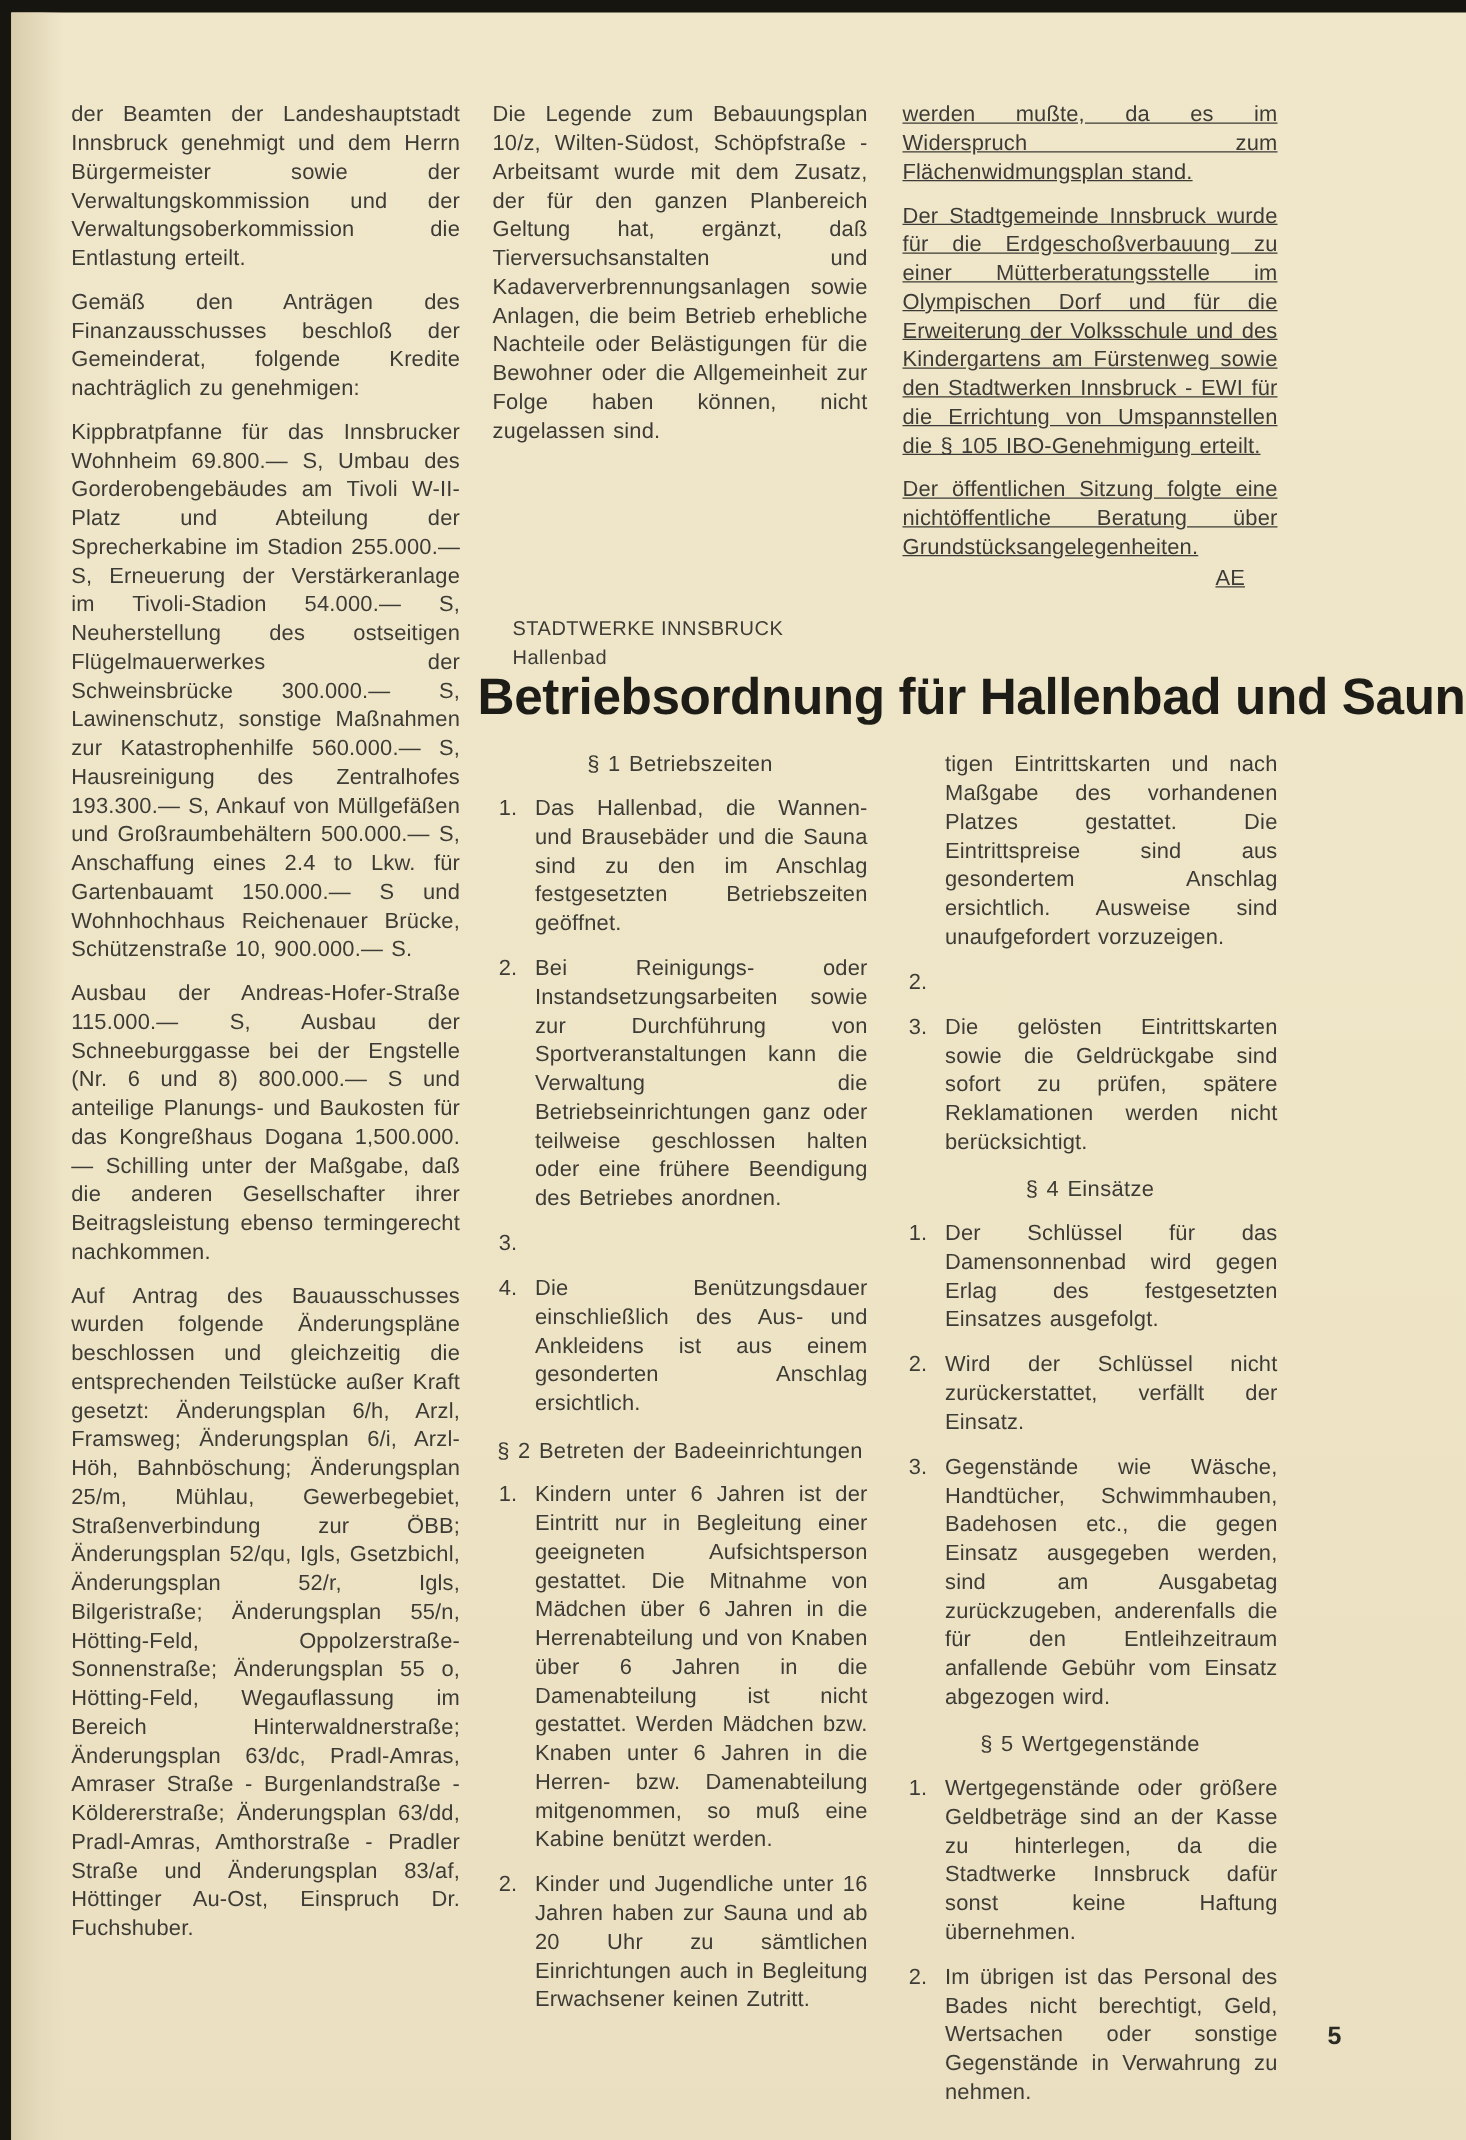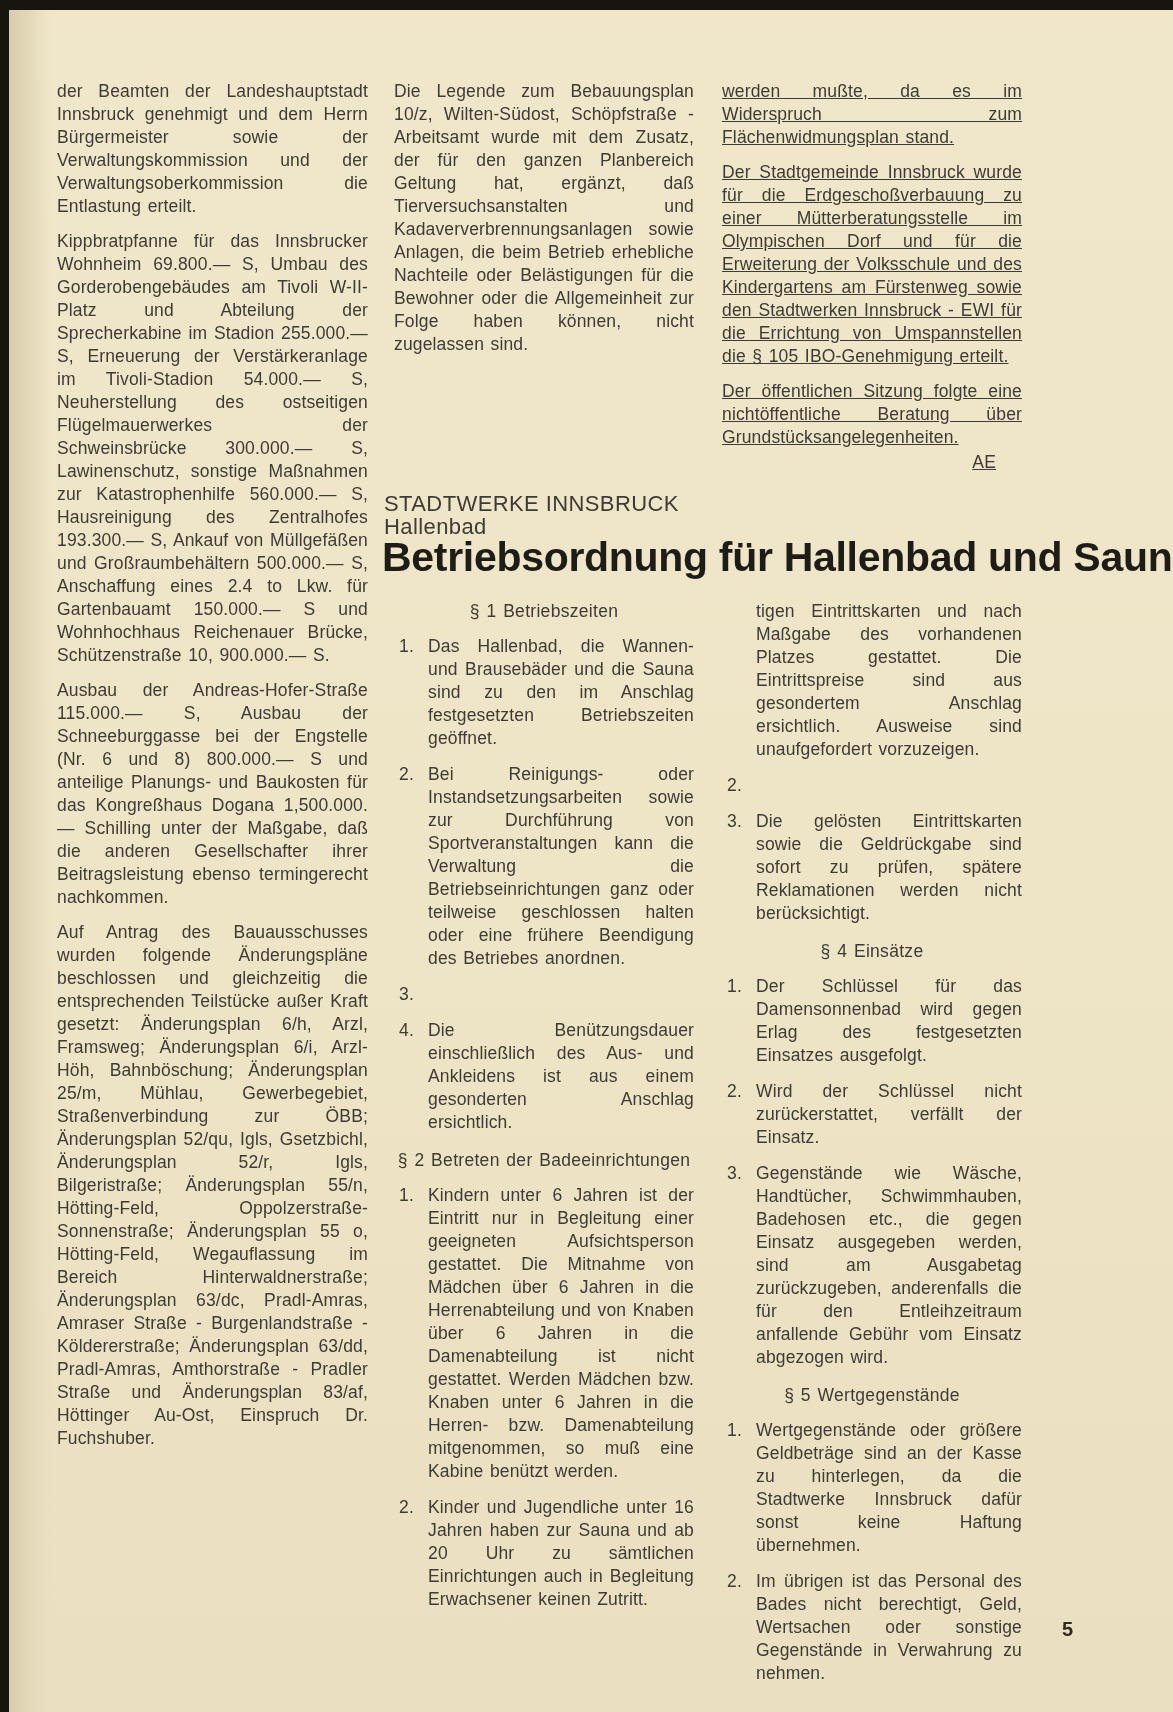--- a/index.html
+++ b/index.html
@@ -19,21 +19,21 @@
     font-size:17.5px;line-height:23px;
     text-align:justify;
     letter-spacing:.15px;word-spacing:1.5px;
   }
   .col p{margin:0 0 12px 0;}
   .col p:last-child{margin-bottom:0;}
   #topcol1{left:57px;top:80px;width:311px;}
   #topcol2{left:394px;top:80px;width:300px;}
   #topcol3{left:722px;top:80px;width:300px;text-decoration:underline;}
   .signature{text-align:right;padding-right:26px;margin-top:2px;}
-  .kicker{position:absolute;left:384px;top:492px;font-size:22px;line-height:23px;letter-spacing:.4px;}
+  .kicker{position:absolute;left:410px;top:492px;font-size:16px;line-height:23px;letter-spacing:.4px;}
   .headline{
     position:absolute;left:382px;top:536px;width:640px;
     font-size:41px;line-height:42px;font-weight:bold;
     color:#1e1c17;text-align:center;letter-spacing:-.3px;white-space:nowrap;
   }
   .artcol{position:absolute;top:600px;}
   #artcol1{left:394px;width:300px;}
   #artcol2{left:722px;width:300px;}
   .sec-heading{text-align:center;margin:15px 0 12px 0;letter-spacing:.3px;}
   .artcol > div:first-child.sec-heading{margin-top:0;}
@@ -45,20 +45,21 @@
 </style>
 </head>
 <body>
 
 <div class="edge-top"></div>
 <div class="edge-left"></div>
 <div class="gutter-shade"></div>
 
 <div id="topcol1" class="col">
     <p>der Beamten der Landeshauptstadt Innsbruck genehmigt und dem Herrn Bürgermeister sowie der Verwaltungskommission und der Verwaltungsoberkommission die Entlastung erteilt.</p>
+    <p>Gemäß den Anträgen des Finanzausschusses beschloß der Gemeinderat, folgende Kredite nachträglich zu genehmigen:</p>
     <p>Kippbratpfanne für das Innsbrucker Wohnheim 69.800.— S, Umbau des Gorderobengebäudes am Tivoli W-II-Platz und Abteilung der Sprecherkabine im Stadion 255.000.— S, Erneuerung der Verstärkeranlage im Tivoli-Stadion 54.000.— S, Neuherstellung des ostseitigen Flügelmauerwerkes der Schweinsbrücke 300.000.— S, Lawinenschutz, sonstige Maßnahmen zur Katastrophenhilfe 560.000.— S, Hausreinigung des Zentralhofes 193.300.— S, Ankauf von Müllgefäßen und Großraumbehältern 500.000.— S, Anschaffung eines 2.4 to Lkw. für Gartenbauamt 150.000.— S und Wohnhochhaus Reichenauer Brücke, Schützenstraße 10, 900.000.— S.</p>
     <p>Ausbau der Andreas-Hofer-Straße 115.000.— S, Ausbau der Schneeburggasse bei der Engstelle (Nr. 6 und 8) 800.000.— S und anteilige Planungs- und Baukosten für das Kongreßhaus Dogana 1,500.000.— Schilling unter der Maßgabe, daß die anderen Gesellschafter ihrer Beitragsleistung ebenso termingerecht nachkommen.</p>
     <p>Auf Antrag des Bauausschusses wurden folgende Änderungspläne beschlossen und gleichzeitig die entsprechenden Teilstücke außer Kraft gesetzt: Änderungsplan 6/h, Arzl, Framsweg; Änderungsplan 6/i, Arzl-Höh, Bahnböschung; Änderungsplan 25/m, Mühlau, Gewerbegebiet, Straßenverbindung zur ÖBB; Änderungsplan 52/qu, Igls, Gsetzbichl, Änderungsplan 52/r, Igls, Bilgeristraße; Änderungsplan 55/n, Hötting-Feld, Oppolzerstraße-Sonnenstraße; Änderungsplan 55 o, Hötting-Feld, Wegauflassung im Bereich Hinterwaldnerstraße; Änderungsplan 63/dc, Pradl-Amras, Amraser Straße - Burgenlandstraße - Köldererstraße; Änderungsplan 63/dd, Pradl-Amras, Amthorstraße - Pradler Straße und Änderungsplan 83/af, Höttinger Au-Ost, Einspruch Dr. Fuchshuber.</p>
   </div>
 
 <div id="topcol2" class="col">
     <p>Die Legende zum Bebauungsplan 10/z, Wilten-Südost, Schöpfstraße - Arbeitsamt wurde mit dem Zusatz, der für den ganzen Planbereich Geltung hat, ergänzt, daß Tierversuchsanstalten und Kadaververbrennungsanlagen sowie Anlagen, die beim Betrieb erhebliche Nachteile oder Belästigungen für die Bewohner oder die Allgemeinheit zur Folge haben können, nicht zugelassen sind.</p>
   </div>
 
 <div id="topcol3" class="col">

